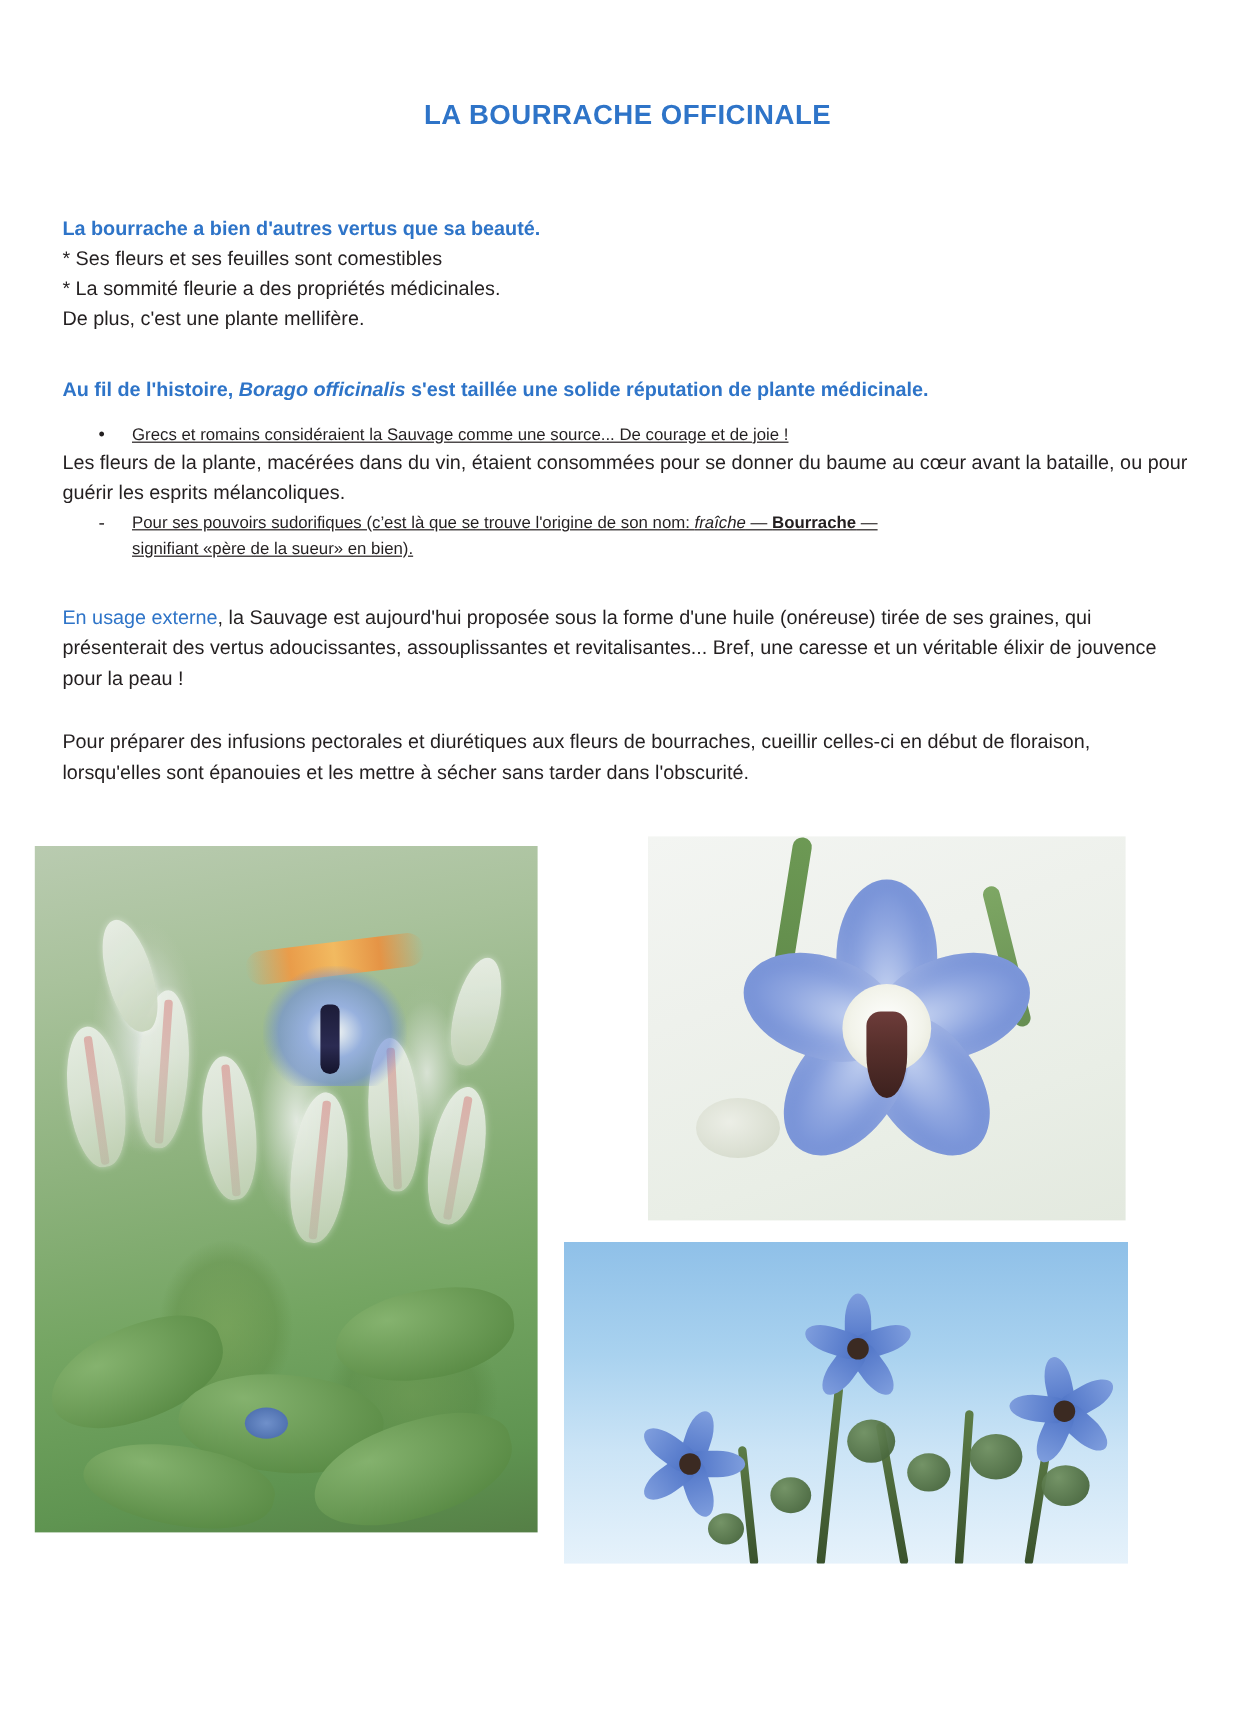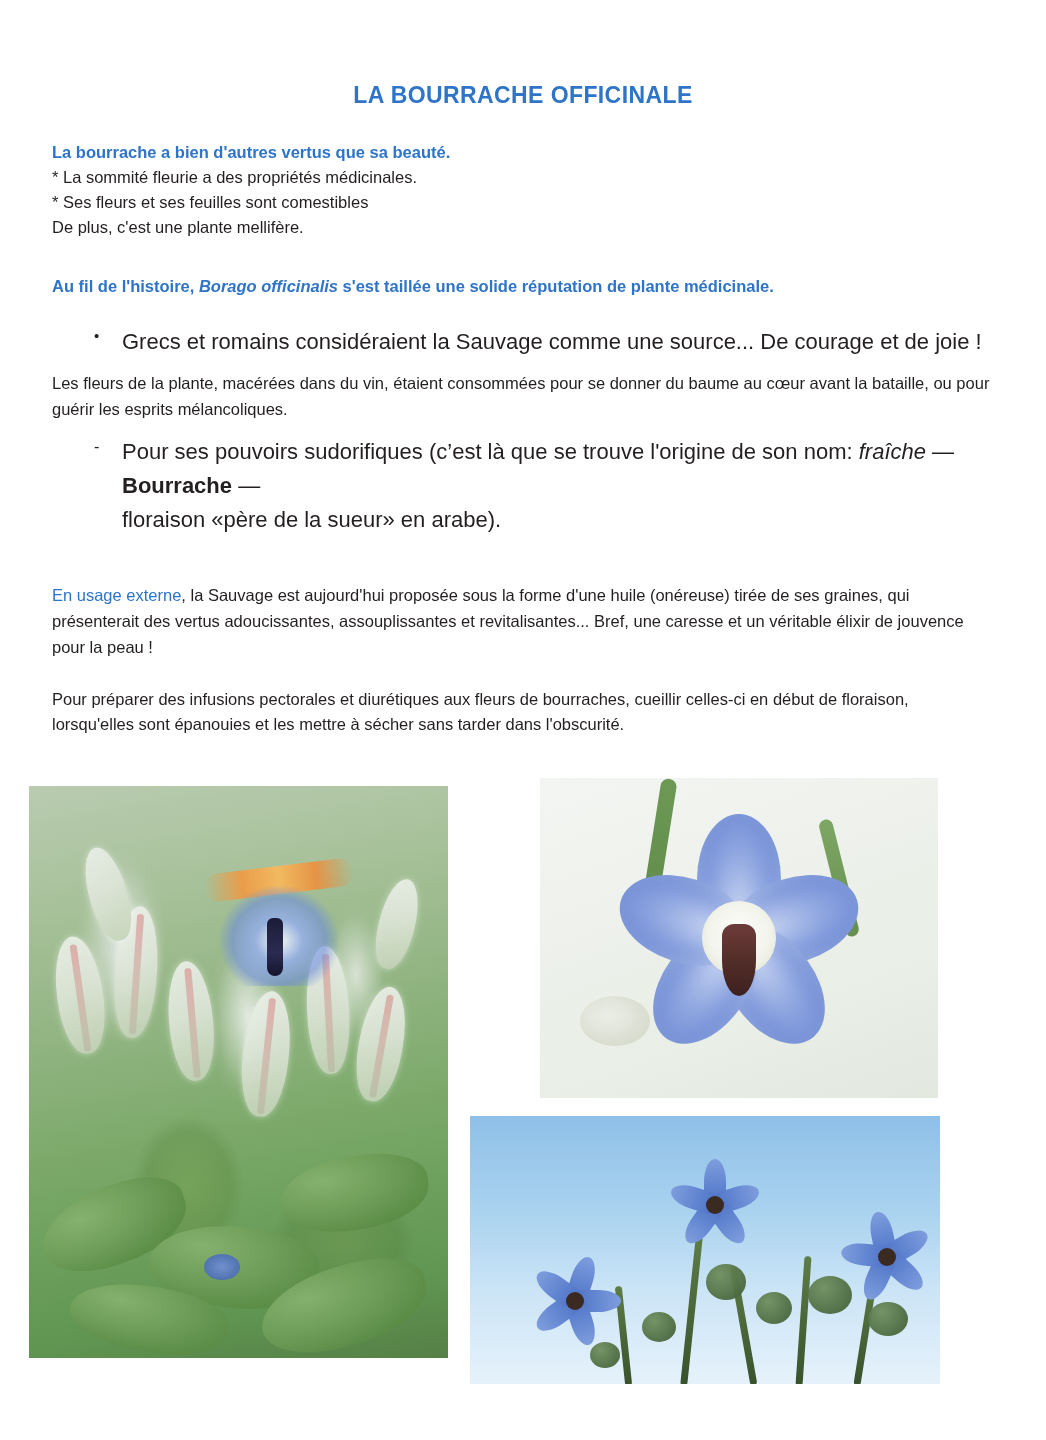--- a/index.html
+++ b/index.html
@@ -25,21 +25,21 @@
   .doc-title {
     text-align: center;
     color: #2e74c8;
     font-size: 23px;
     font-weight: bold;
     letter-spacing: 0.4px;
     margin: 0;
     padding-top: 82px;
   }
   .lead {
-    margin-top: 31px;
+    margin-top: 70px;
   }
   .heading-blue {
     color: #2e74c8;
     font-weight: bold;
     font-size: 16.5px;
     line-height: 1.5;
     margin: 0;
   }
   .heading-blue .ital {
     font-style: italic;
@@ -73,24 +73,25 @@
   .sec-gap-lg {
     height: 34px;
   }
   ul.bullets, ul.dashes {
     margin: 0;
     padding: 0;
     list-style: none;
   }
   li.bullet-item, li.dash-item {
     position: relative;
-    font-size: 22px;
+    font-size: 14px;
     line-height: 1.56;
     padding-left: 58px;
-    margin: 12px;
+    margin: 0;
+    text-decoration: underline;
   }
   li.bullet-item::before {
     content: "\2022";
     position: absolute;
     left: 30px;
     top: -1px;
     font-size: 15px;
   }
   li.dash-item::before {
     content: "-";
@@ -274,40 +275,40 @@
 </style>
 </head>
 <body>
 
 <div class="page">
 
   <h1 class="doc-title">LA BOURRACHE OFFICINALE</h1>
 
   <div class="lead">
     <p class="heading-blue">La bourrache a bien d'autres vertus que sa beauté.</p>
+    <p class="body-line">* Ses fleurs et ses feuilles sont comestibles</p>
     <p class="body-line">* La sommité fleurie a des propriétés médicinales.</p>
-    <p class="body-line">* Ses fleurs et ses feuilles sont comestibles</p>
     <p class="body-line">De plus, c'est une plante mellifère.</p>
   </div>
 
   <div class="sec-gap-lg"></div>
 
   <div>
     <p class="heading-blue"><span>Au fil de l'histoire, </span><span class="ital">Borago officinalis</span><span> s'est taillée une solide réputation de plante médicinale.</span></p>
 
     <div class="sec-gap-sm"></div>
 
     <ul class="bullets">
       <li class="bullet-item">Grecs et romains considéraient la Sauvage comme une source... De courage et de joie !</li>
     </ul>
     <p class="para">Les fleurs de la plante, macérées dans du vin, étaient consommées pour se donner du baume au cœur avant la bataille, ou pour guérir les esprits mélancoliques.</p>
 
 
     <ul class="dashes">
-      <li class="dash-item"><span>Pour ses pouvoirs sudorifiques (c’est là que se trouve l'origine de son nom: </span><span class="ital">fraîche</span><span> — </span><span class="bold">Bourrache</span><span> —</span><br><span>floraison «père de la sueur» en arabe).</span></li>
+      <li class="dash-item"><span>Pour ses pouvoirs sudorifiques (c’est là que se trouve l'origine de son nom: </span><span class="ital">fraîche</span><span> — </span><span class="bold">Bourrache</span><span> —</span><br><span>signifiant «père de la sueur» en bien).</span></li>
     </ul>
   </div>
 
   <div class="sec-gap-lg"></div>
 
   <div>
     <p class="para"><span class="blue-bold">En usage externe</span><span>, la Sauvage est aujourd'hui proposée sous la forme d'une huile (onéreuse) tirée de ses graines, qui présenterait des vertus adoucissantes, assouplissantes et revitalisantes... Bref, une caresse et un véritable élixir de jouvence pour la peau !</span></p>
   </div>
 
   <div class="sec-gap"></div>

